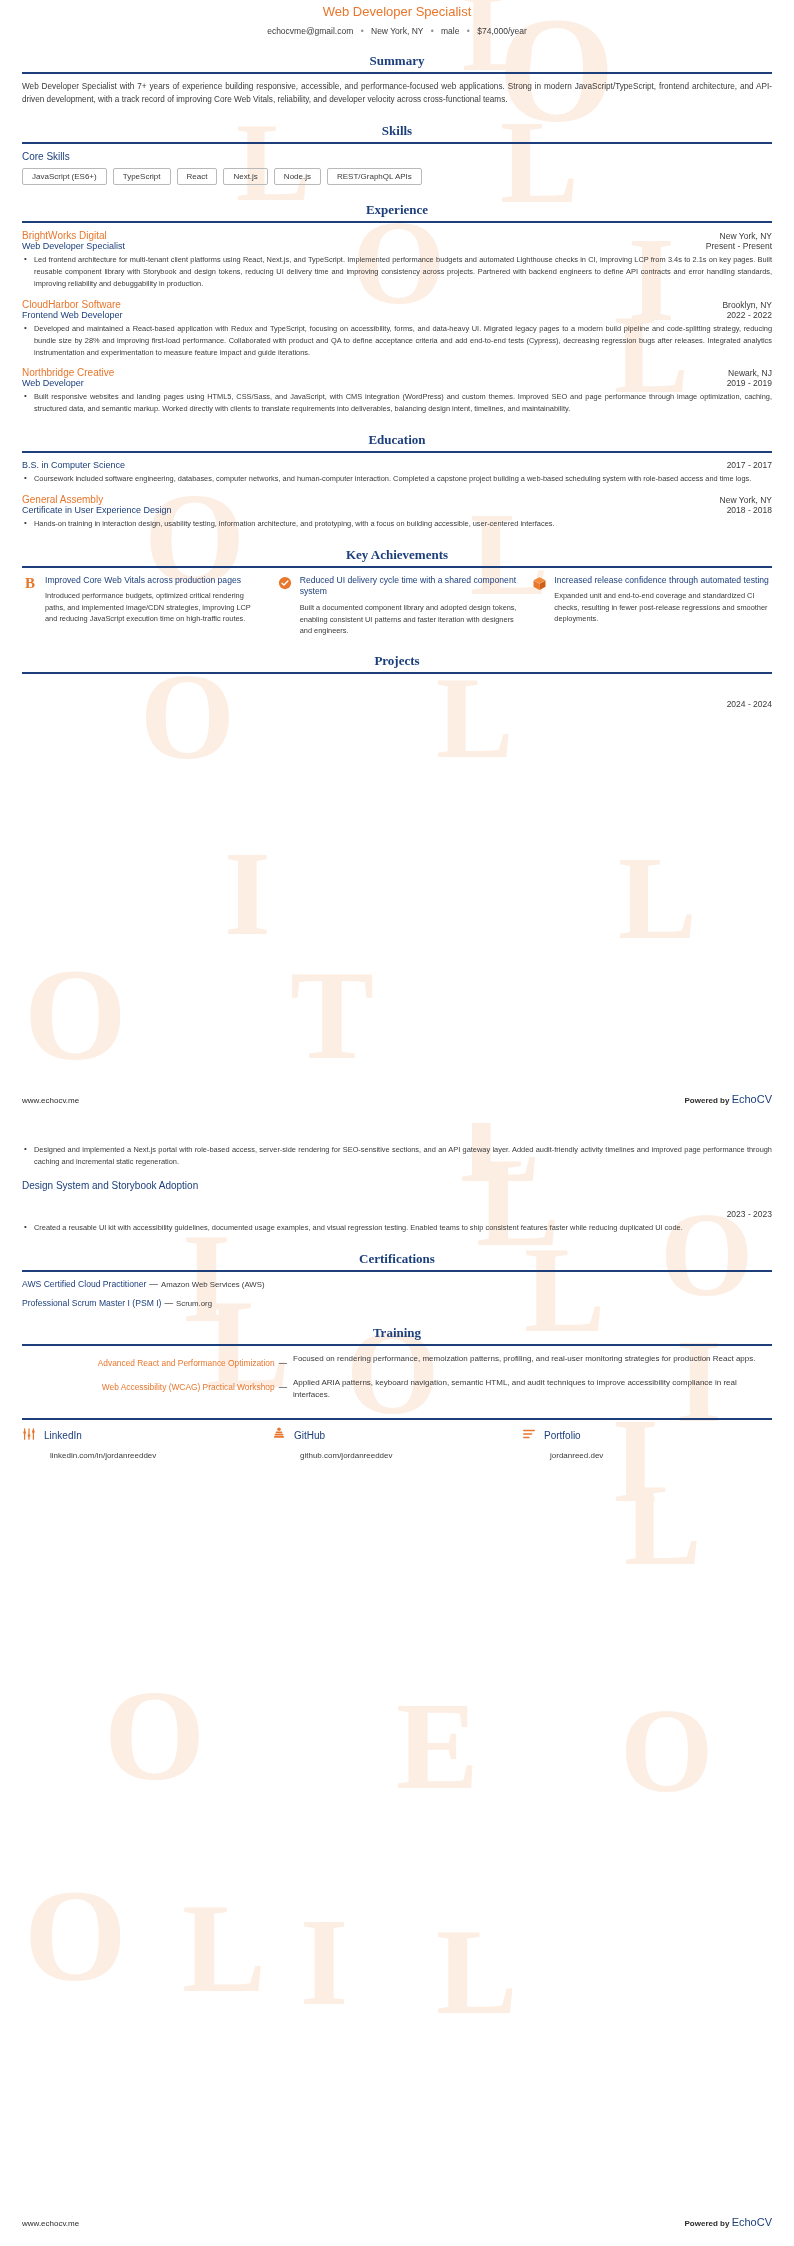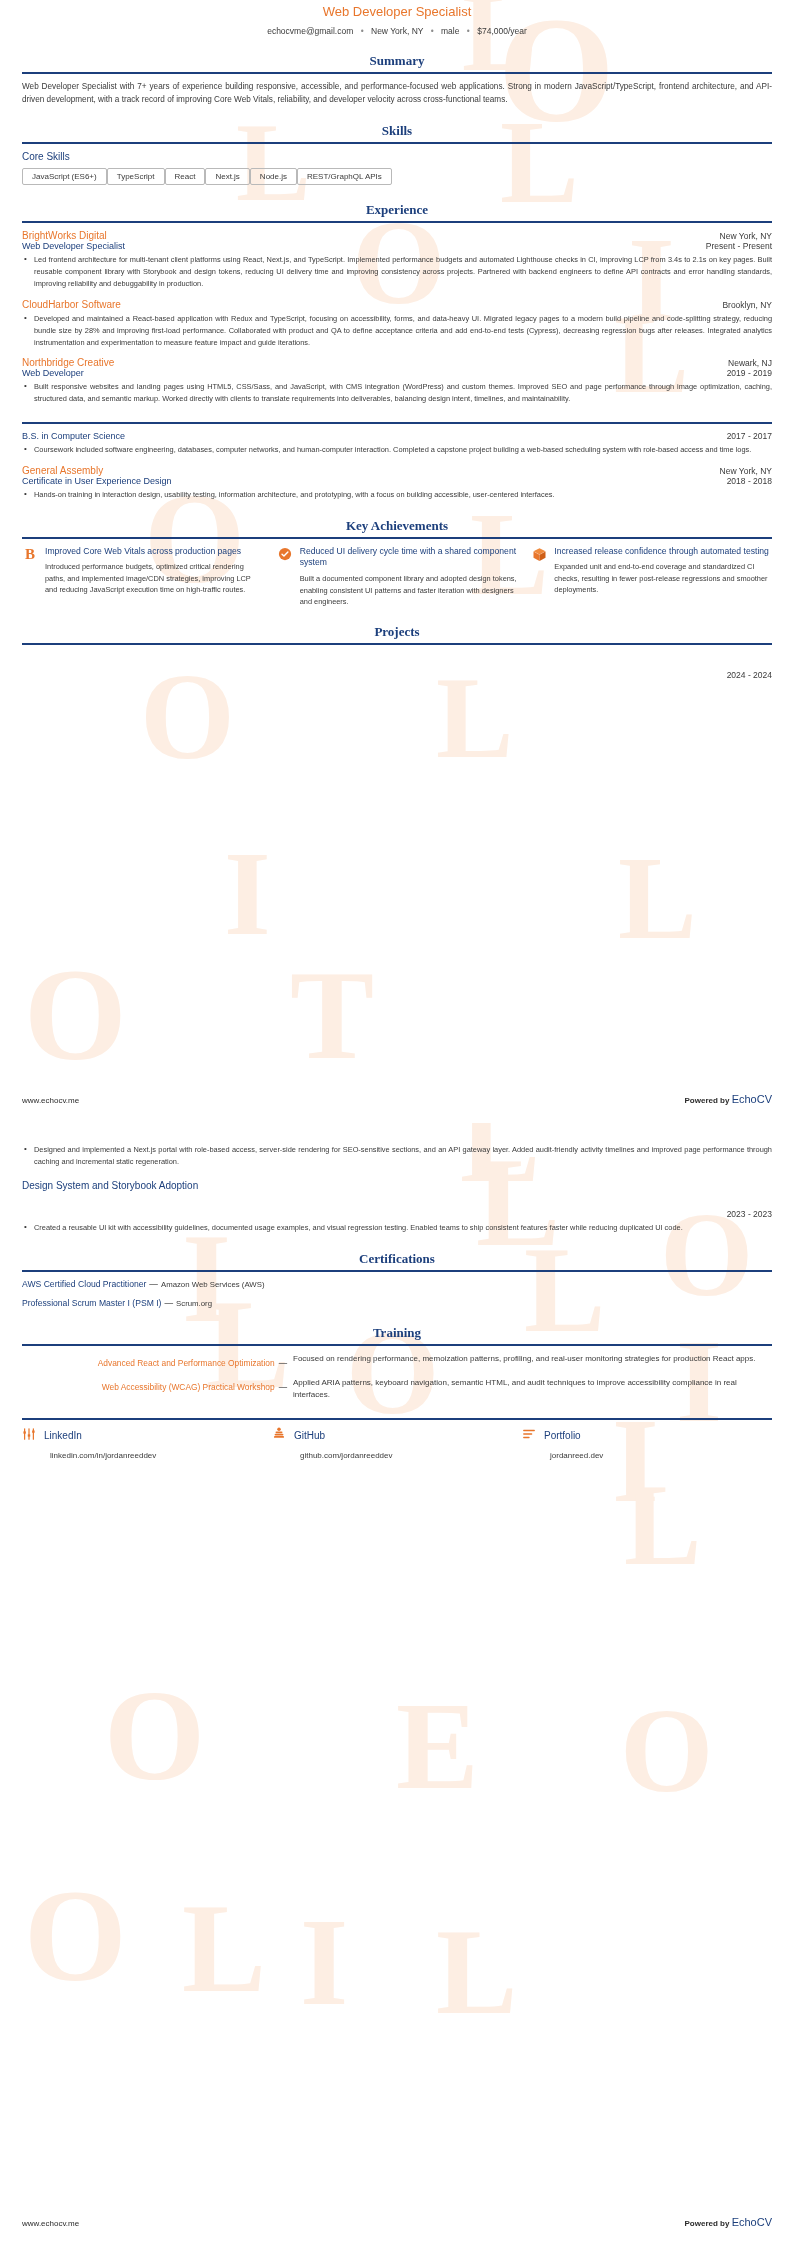--- a/index.html
+++ b/index.html
@@ -72,21 +72,21 @@
     color: #3a3a3a;
     text-align: justify;
   }
 
   
   .skills-group-title {
     font-size: 10px;
     color: #1c3f7c;
     margin-bottom: 6px;
   }
-  .chips { display: flex; flex-wrap: wrap; }
+  .chips { display: flex; flex-wrap: wrap; gap: 6px; }
   .chip {
     border: 1px solid #b9b9b9;
     border-radius: 2px;
     padding: 3px 9px;
     font-size: 8px;
     color: #3a3a3a;
     background: transparent;
     white-space: nowrap;
   }
 
@@ -281,20 +281,24 @@
             </div>
             <ul class="bullets">
               <li>Led frontend architecture for multi-tenant client platforms using React, Next.js, and TypeScript. Implemented performance budgets and automated Lighthouse checks in CI, improving LCP from 3.4s to 2.1s on key pages. Built reusable component library with Storybook and design tokens, reducing UI delivery time and improving consistency across projects. Partnered with backend engineers to define API contracts and error handling standards, improving reliability and debuggability in production.</li>
             </ul>
           </div>
           <div class="entry">
             <div class="entry-row">
               <div class="org">CloudHarbor Software</div>
               <div class="loc">Brooklyn, NY</div>
             </div>
+            <div class="entry-row">
+              <div class="pos">Frontend Web Developer</div>
+              <div class="dates">2022 - 2022</div>
+            </div>
             <ul class="bullets">
               <li>Developed and maintained a React-based application with Redux and TypeScript, focusing on accessibility, forms, and data-heavy UI. Migrated legacy pages to a modern build pipeline and code-splitting strategy, reducing bundle size by 28% and improving first-load performance. Collaborated with product and QA to define acceptance criteria and add end-to-end tests (Cypress), decreasing regression bugs after releases. Integrated analytics instrumentation and experimentation to measure feature impact and guide iterations.</li>
             </ul>
           </div>
           <div class="entry">
             <div class="entry-row">
               <div class="org">Northbridge Creative</div>
               <div class="loc">Newark, NJ</div>
             </div>
             <div class="entry-row">
@@ -302,20 +306,21 @@
               <div class="dates">2019 - 2019</div>
             </div>
             <ul class="bullets">
               <li>Built responsive websites and landing pages using HTML5, CSS/Sass, and JavaScript, with CMS integration (WordPress) and custom themes. Improved SEO and page performance through image optimization, caching, structured data, and semantic markup. Worked directly with clients to translate requirements into deliverables, balancing design intent, timelines, and maintainability.</li>
             </ul>
           </div>
         </div>
     </div>
 
     <div class="sec">
+      <div class="sec-title">Education</div>
       <div class="sec-rule"></div>
       <div class="sec-body" id="education-list">
           <div class="entry">
             <div class="entry-row">
               <div class="pos">B.S. in Computer Science</div>
               <div class="dates">2017 - 2017</div>
             </div>
             <ul class="bullets">
               <li>Coursework included software engineering, databases, computer networks, and human-computer interaction. Completed a capstone project building a web-based scheduling system with role-based access and time logs.</li>
             </ul>

